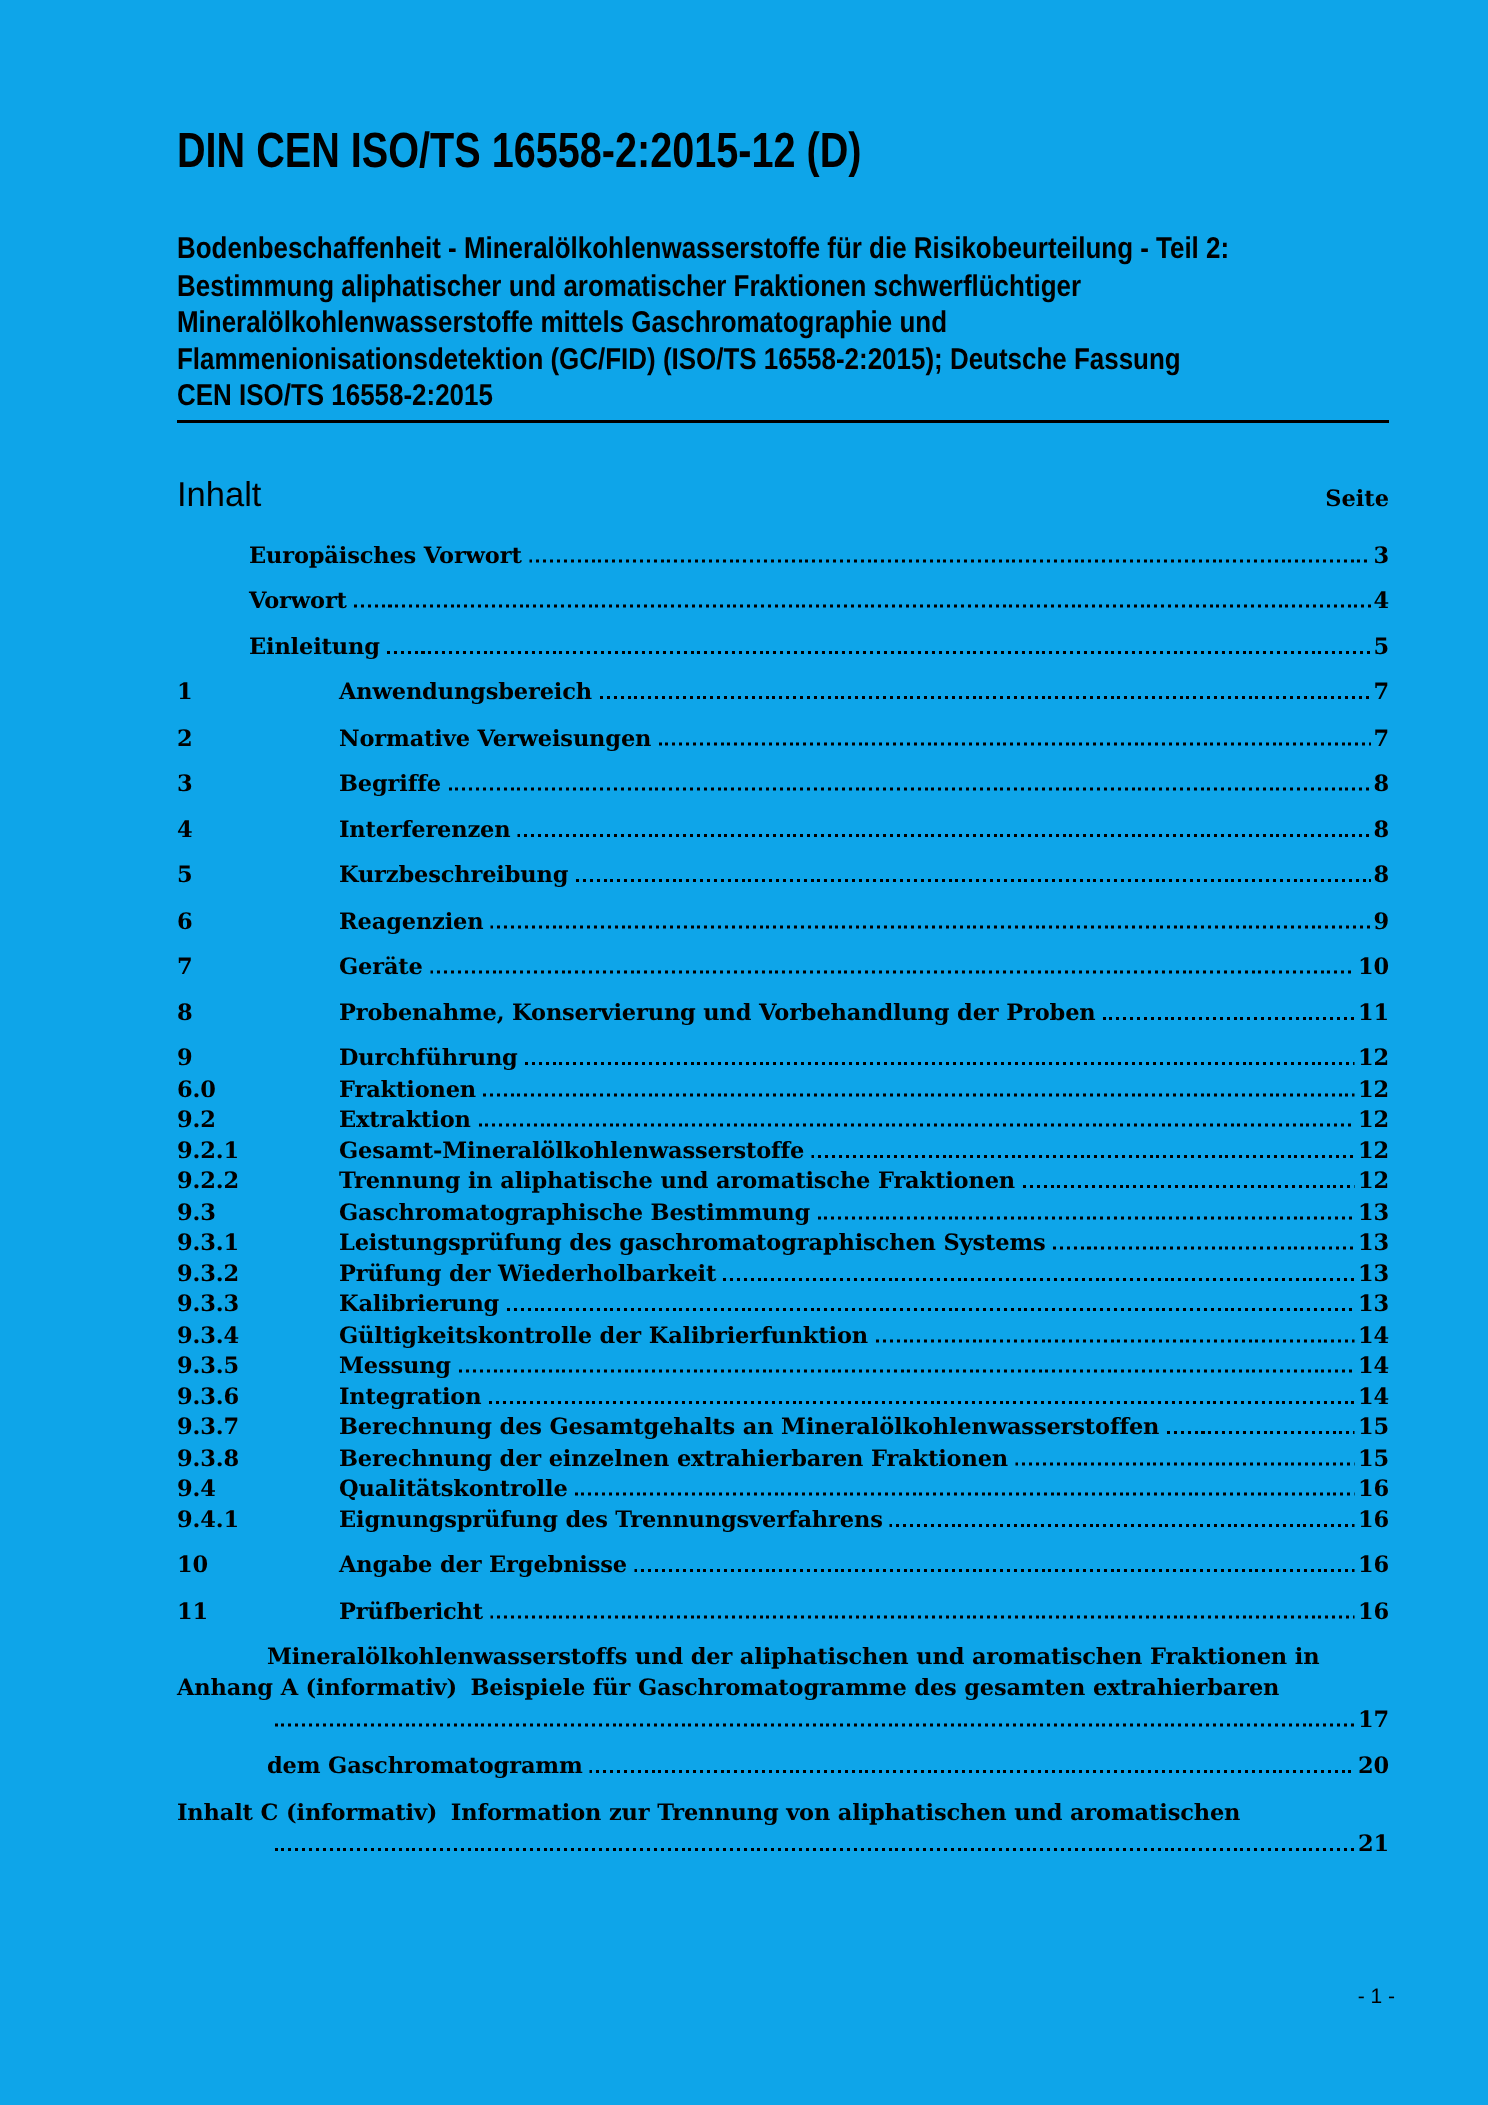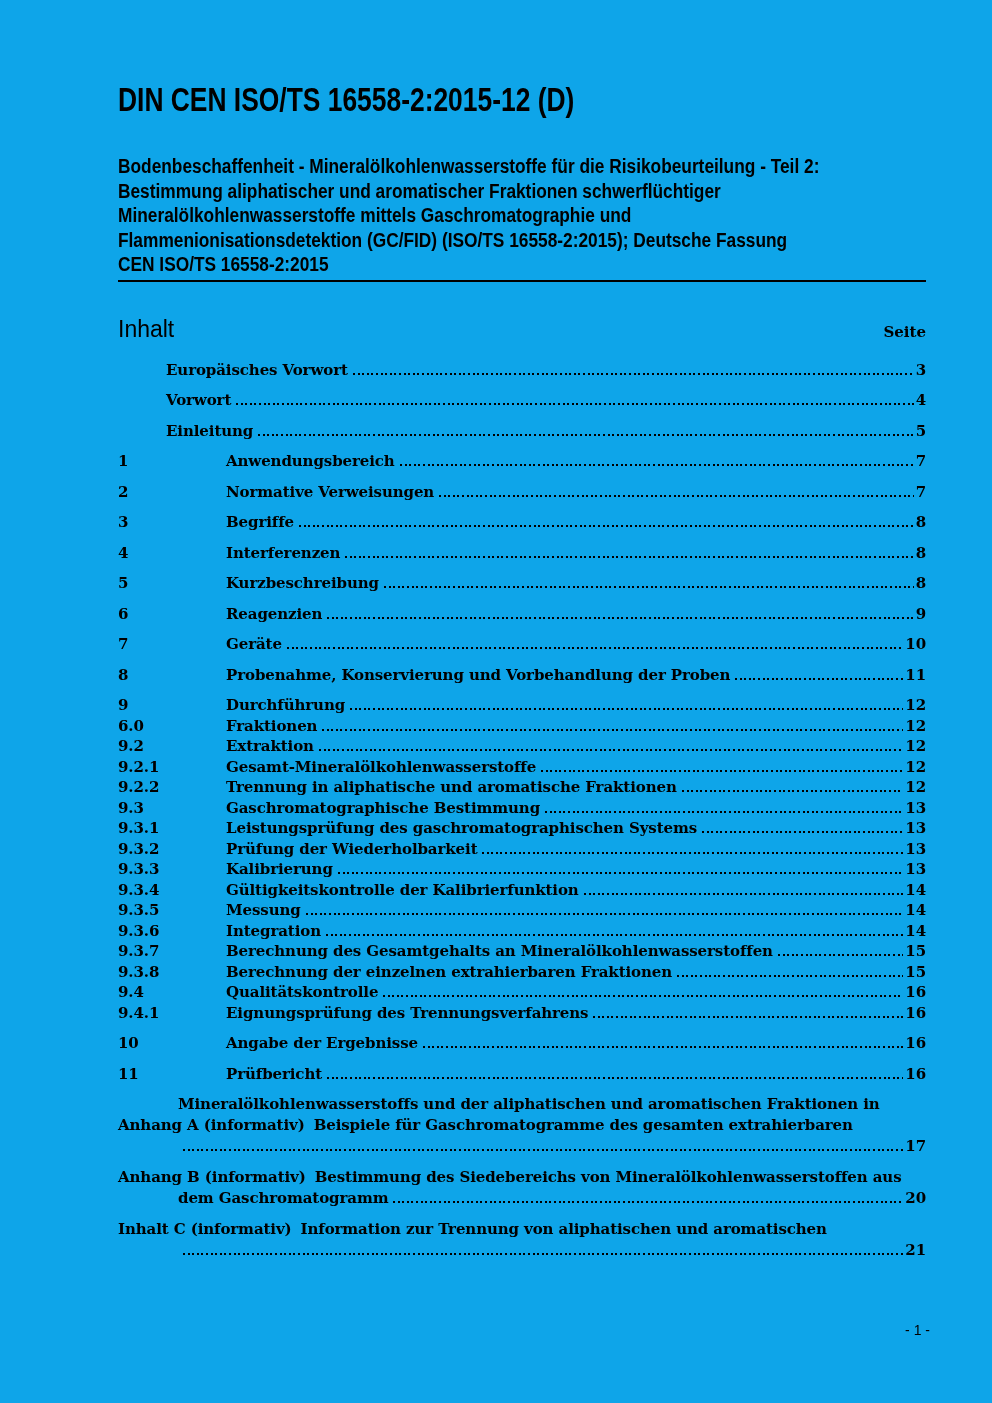--- a/index.html
+++ b/index.html
@@ -300,24 +300,20 @@
           <div class="annex-line">
             <span class="annex-label">Anhang A (informativ)</span>
             <span class="annex-text">Beispiele für Gaschromatogramme des gesamten extrahierbaren</span>
           </div>
           <div class="annex-line annex-cont">
             <span class="leader"></span>
             <span class="toc-page">17</span>
           </div>
         </div>
         <div class="annex sp">
-          <div class="annex-line">
-            <span class="annex-label">Anhang B (informativ)</span>
-            <span class="annex-text">Bestimmung des Siedebereichs von Mineralölkohlenwasserstoffen aus</span>
-          </div>
           <div class="annex-line annex-cont">
             <span class="annex-text">dem Gaschromatogramm</span>
             <span class="leader"></span>
             <span class="toc-page">20</span>
           </div>
         </div>
         <div class="annex sp">
           <div class="annex-line">
             <span class="annex-label">Inhalt C (informativ)</span>
             <span class="annex-text">Information zur Trennung von aliphatischen und aromatischen</span>

